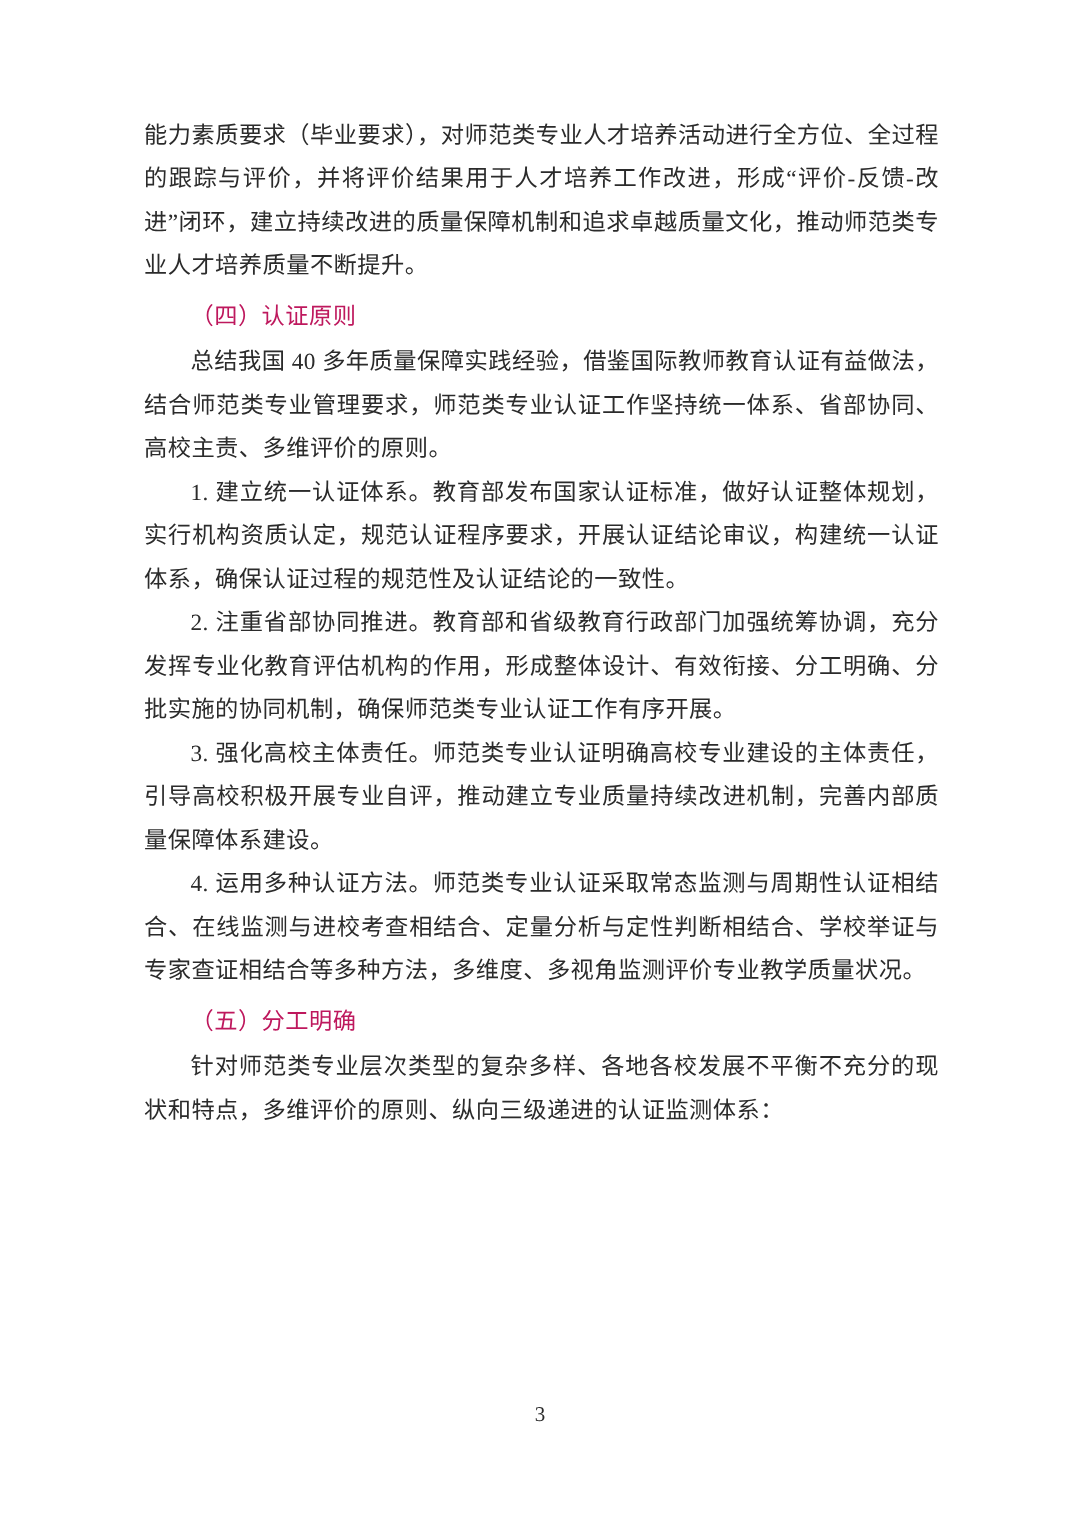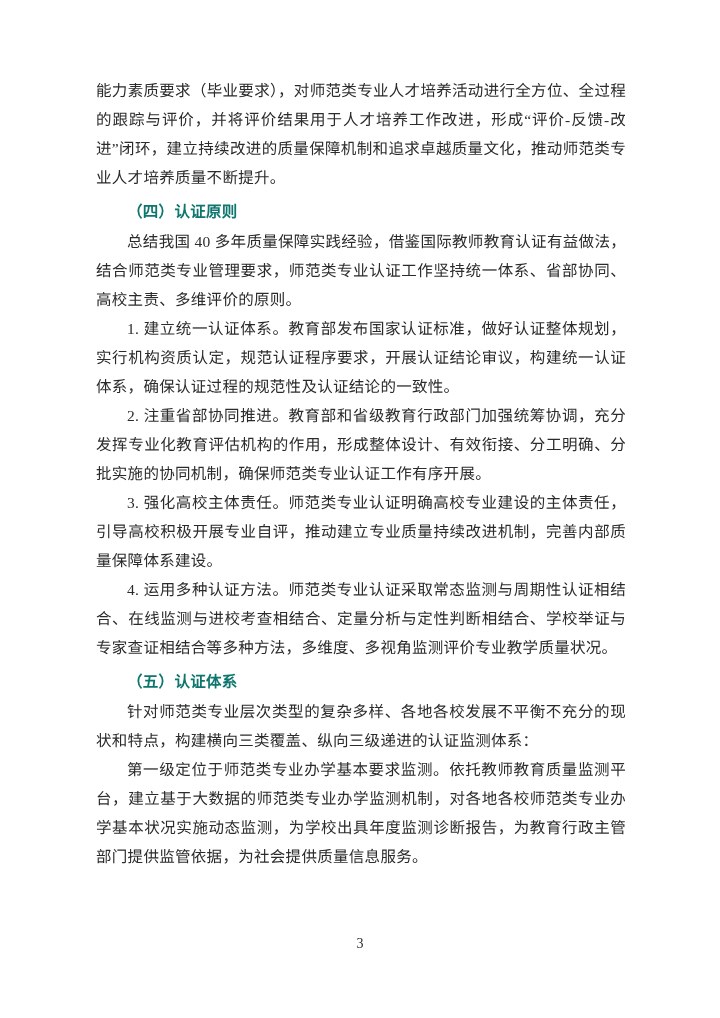--- a/index.html
+++ b/index.html
@@ -27,26 +27,26 @@
     margin: 0;
     font-size: 15.5px;
     line-height: 29px;
     text-align: justify;
     letter-spacing: 0.3px;
   }
   .para.indent {
     text-indent: 2em;
   }
   .para.heading {
-    font-weight: 700;
+    font-weight: 400;
     text-indent: 2em;
     margin: 5px 0 1px 0;
     font-family: "Liberation Sans", "DejaVu Sans", sans-serif;
     font-size: 15.5px;
-    color: #0f766e;
+    color: #be185d;
   }
   .footer {
     position: absolute;
     bottom: 66px;
     left: 0;
     width: 100%;
     text-align: center;
     font-size: 14px;
     color: #2b2b2b;
     font-family: "Liberation Serif", "DejaVu Serif", serif;
@@ -57,18 +57,17 @@
 
 <div class="page">
   <div class="content">
     <p class="para">能力素质要求（毕业要求），对师范类专业人才培养活动进行全方位、全过程的跟踪与评价，并将评价结果用于人才培养工作改进，形成“评价-反馈-改进”闭环，建立持续改进的质量保障机制和追求卓越质量文化，推动师范类专业人才培养质量不断提升。</p>
     <p class="para heading">（四）认证原则</p>
     <p class="para indent">总结我国 40 多年质量保障实践经验，借鉴国际教师教育认证有益做法，结合师范类专业管理要求，师范类专业认证工作坚持统一体系、省部协同、高校主责、多维评价的原则。</p>
     <p class="para indent">1. 建立统一认证体系。教育部发布国家认证标准，做好认证整体规划，实行机构资质认定，规范认证程序要求，开展认证结论审议，构建统一认证体系，确保认证过程的规范性及认证结论的一致性。</p>
     <p class="para indent">2. 注重省部协同推进。教育部和省级教育行政部门加强统筹协调，充分发挥专业化教育评估机构的作用，形成整体设计、有效衔接、分工明确、分批实施的协同机制，确保师范类专业认证工作有序开展。</p>
     <p class="para indent">3. 强化高校主体责任。师范类专业认证明确高校专业建设的主体责任，引导高校积极开展专业自评，推动建立专业质量持续改进机制，完善内部质量保障体系建设。</p>
     <p class="para indent">4. 运用多种认证方法。师范类专业认证采取常态监测与周期性认证相结合、在线监测与进校考查相结合、定量分析与定性判断相结合、学校举证与专家查证相结合等多种方法，多维度、多视角监测评价专业教学质量状况。</p>
-    <p class="para heading">（五）认证体系</p>
-    <p class="para indent">针对师范类专业层次类型的复杂多样、各地各校发展不平衡不充分的现状和特点，构建横向三类覆盖、纵向三级递进的认证监测体系：</p>
-    <p class="para indent">第一级定位于师范类专业办学基本要求监测。依托教师教育质量监测平台，建立基于大数据的师范类专业办学监测机制，对各地各校师范类专业办学基本状况实施动态监测，为学校出具年度监测诊断报告，为教育行政主管部门提供监管依据，为社会提供质量信息服务。</p>
+    <p class="para heading">（五）分工明确</p>
+    <p class="para indent">针对师范类专业层次类型的复杂多样、各地各校发展不平衡不充分的现状和特点，多维评价的原则、纵向三级递进的认证监测体系：</p>
   </div>
   <div class="footer">3</div>
 </div>
 
 </body></html>

